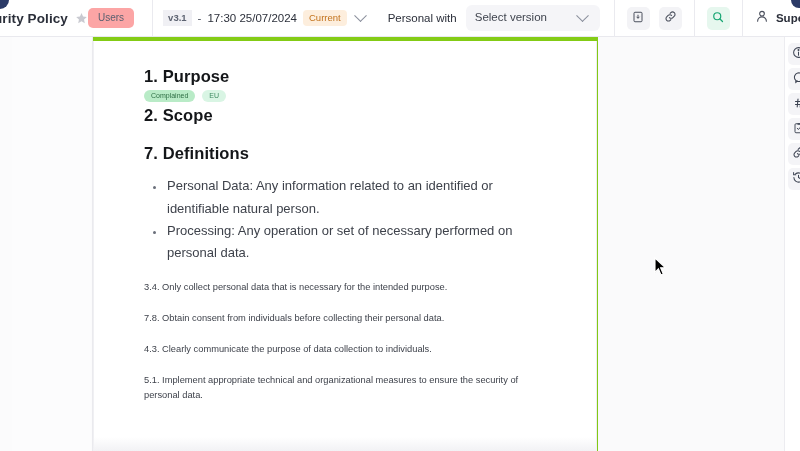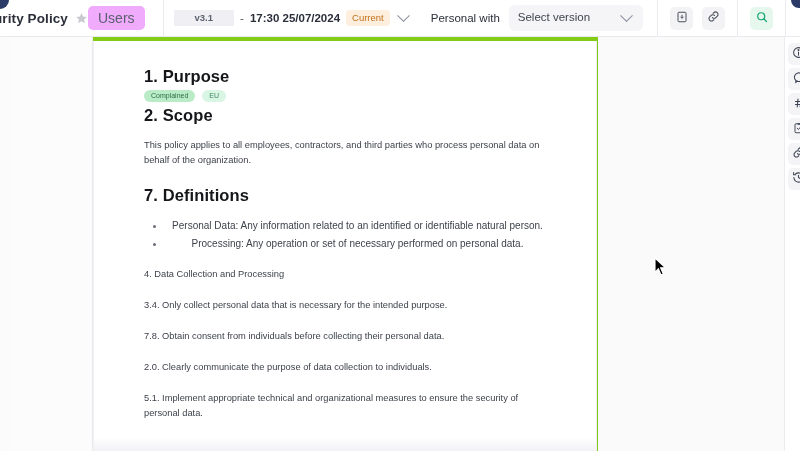--- a/index.html
+++ b/index.html
@@ -25,36 +25,36 @@
   .doc-title {
     font-size: 13.5px; font-weight: bold; color: #2b2f3a;
     letter-spacing: .1px; white-space: nowrap;
     margin-left: -6px;
   }
   .star-icon { width: 13px; height: 13px; display: block; }
 
   .tb-spacer-1 { width: 150px; }
 
   .users-chip {
-    font-size: 14px; color: #5a6070; background: #f0abfc;
+    font-size: 10px; color: #5a6070; background: #fca5a5;
     border-radius: 5px; padding: 5px 10px; line-height: 1;
     white-space: nowrap;
   }
 
   .vdiv { width: 1px; height: 37px; background: #eaeaef; flex: 0 0 1px; }
 
   .version-block {
     display: flex; align-items: center; gap: 6px;
     padding: 0 10px; height: 37px; white-space: nowrap;
   }
   .ver-badge {
     font-size: 9.5px; font-weight: bold; color: #5c6270;
-    background: #f0f0f4; border-radius: 0; padding: 3px 21px; line-height: 1;
-  }
-  .ver-date { font-size: 11.5px; color: #2b2f3a; font-weight: bold; }
+    background: #f0f0f4; border-radius: 0; padding: 3px 5px; line-height: 1;
+  }
+  .ver-date { font-size: 11.5px; color: #2b2f3a; font-weight: normal; }
   .ver-dash { font-size: 11.5px; color: #4a4f5c; }
   .current-badge {
     font-size: 9.5px; color: #c2721c; background: #fdeedd;
     border-radius: 4px; padding: 3px 6px; line-height: 1; font-weight: normal;
   }
   .chev {
     width: 9px; height: 9px; display: inline-block;
     border-right: 1.4px solid #8a8f9c; border-bottom: 1.4px solid #8a8f9c;
     transform: rotate(45deg) translate(-2px,-2px);
   }
@@ -120,23 +120,22 @@
   .badges { display: flex; align-items: center; gap: 7px; margin: -9px 0 4px 0; }
   .badge {
     font-size: 7px; border-radius: 8px; padding: 2.5px 7px; line-height: 1;
     white-space: nowrap;
   }
   .badge.green { background: #b9ebc7; color: #2f6f45; }
   .badge.mint  { background: #d9f5e4; color: #3d8a60; }
 
   ul.defs { margin: 2px 0 15px 0; padding-left: 21px; }
   ul.defs li {
-    font-size: 10px; color: #3e424b; line-height: 1.72;
+    font-size: 13px; color: #3e424b; line-height: 1.72;
     padding-left: 2px;
-    text-align: center;
   }
   ul.defs li::marker { color: #6a6f7a; font-size: 9px; }
 
   .page-fade {
     position: absolute; left: 81px; bottom: 0; width: 504px; height: 14px;
     background: linear-gradient(to bottom, rgba(255,255,255,0), #f2f2f5);
     pointer-events: none;
   }
 
   .canvas-area {
@@ -257,32 +256,30 @@
 
     <div class="page">
 
       <h1 class="sec">1. Purpose</h1>
       <div class="badges">
         <span class="badge green">Complained</span>
         <span class="badge mint">EU</span>
       </div>
 
       <h1 class="sec tight">2. Scope</h1>
-      <p class="body">This policy applies to all employees, contractors, and third parties who process personal data on behalf of the organization.</p>
 
       <h1 class="sec" style="margin-top:18px">7. Definitions</h1>
       <ul class="defs">
         <li>Personal Data: Any information related to an identified or identifiable natural person.</li>
         <li>Processing: Any operation or set of necessary performed on personal data.</li>
       </ul>
 
-      <p class="body num">4. Data Collection and Processing</p>
       <p class="body num">3.4. Only collect personal data that is necessary for the intended purpose.</p>
       <p class="body num">7.8. Obtain consent from individuals before collecting their personal data.</p>
-      <p class="body num">2.0. Clearly communicate the purpose of data collection to individuals.</p>
+      <p class="body num">4.3. Clearly communicate the purpose of data collection to individuals.</p>
       <p class="body num">5.1. Implement appropriate technical and organizational measures to ensure the security of personal data.</p>
 
     </div>
 
     <div class="page-fade"></div>
 
     <div class="right-rail">
 
       <div class="rail-btn">
         <span>

